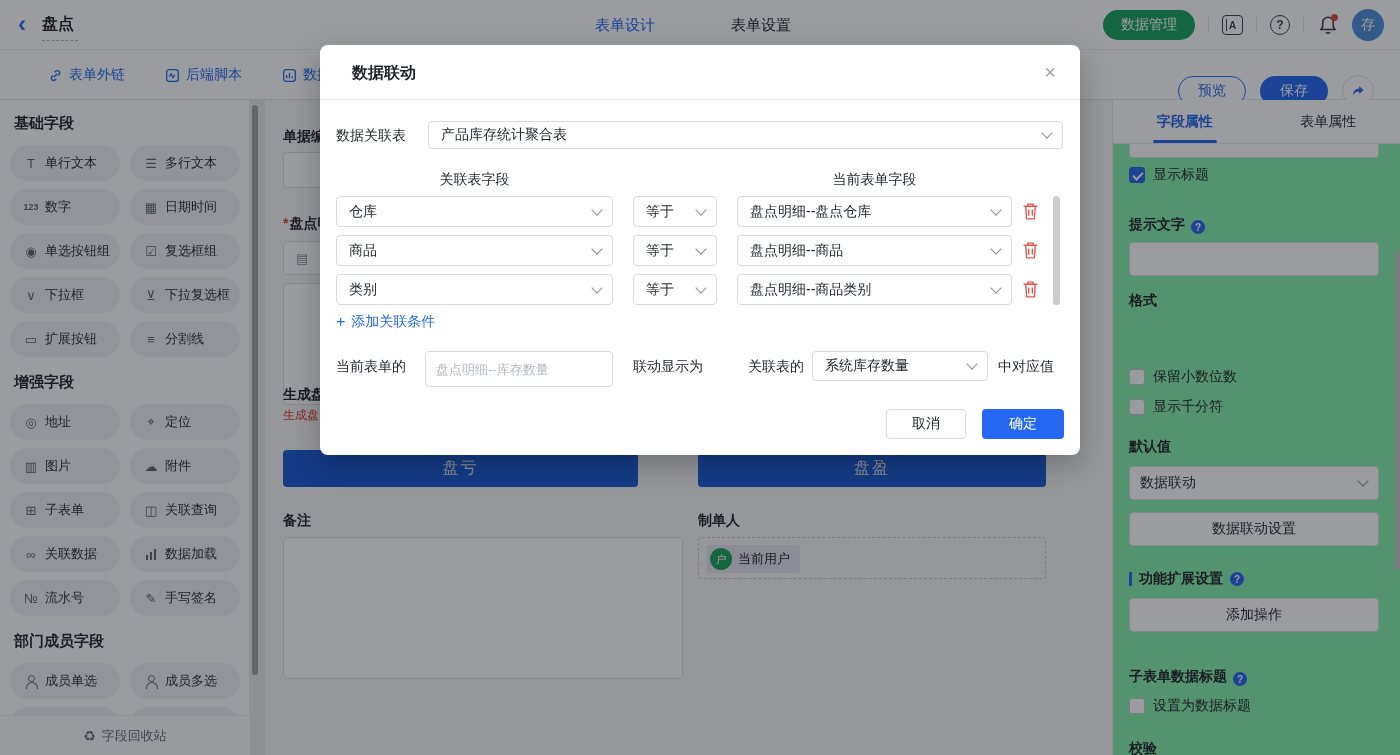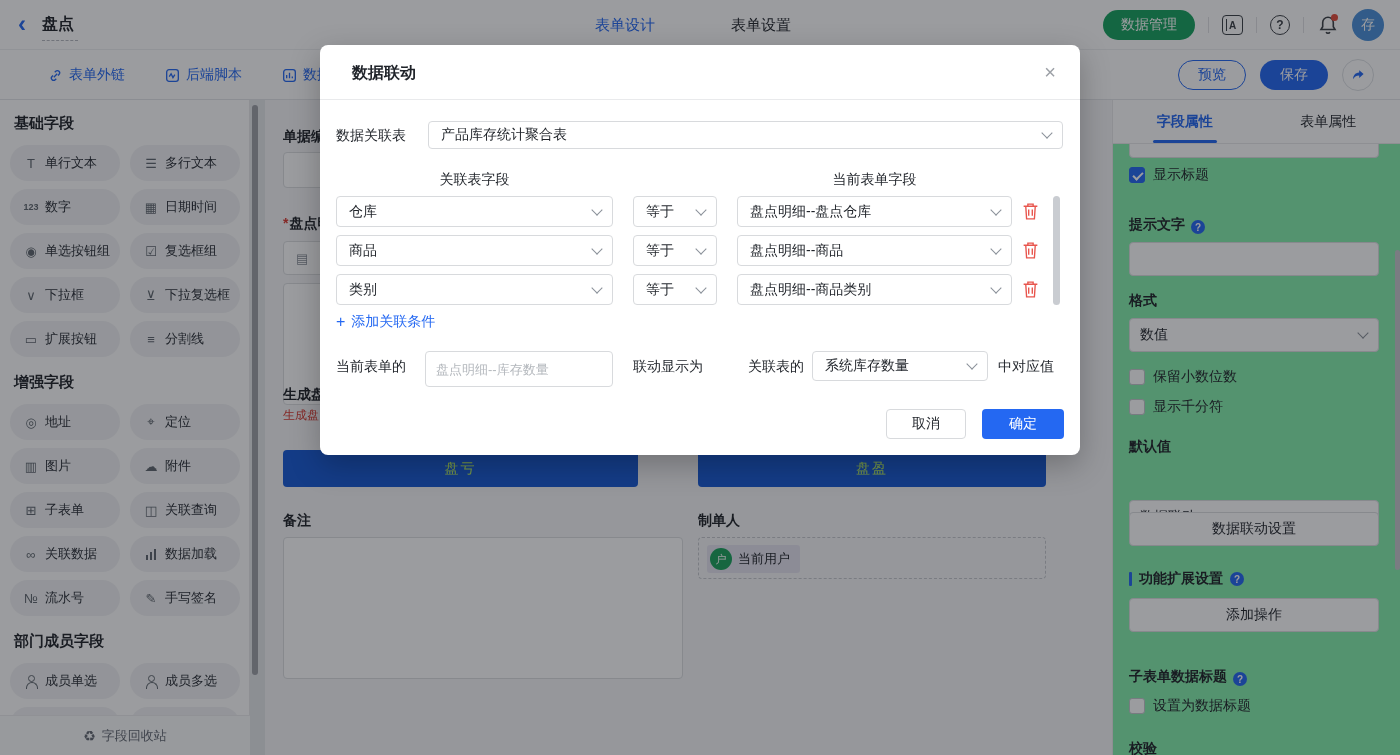--- a/index.html
+++ b/index.html
@@ -26,21 +26,21 @@
   .help-icon { width:20px; height:20px; border:1.6px solid #3c4046; border-radius:50%; display:flex; align-items:center; justify-content:center; font-size:12px; font-weight:bold; color:#3c4046; cursor:pointer; }
   .bell-wrap { position:relative; width:22px; height:22px; cursor:pointer; }
   .bell-wrap svg { display:block; }
   .bell-dot { position:absolute; right:1px; top:0; width:7px; height:7px; border-radius:50%; background:#e34d3c; }
   .avatar { width:32px; height:32px; border-radius:50%; background:#4a90d9; color:#fff; font-size:14px; display:flex; align-items:center; justify-content:center; cursor:pointer; }
 
   
   .toolbar { position:absolute; left:0; top:50px; width:1400px; height:50px; background:#fff; border-bottom:1px solid #e4e6e9; z-index:1; }
   .tool-items { position:absolute; left:48px; top:0; height:50px; display:flex; gap:40px; align-items:center; }
   .tool-item { display:flex; gap:6px; align-items:center; color:#2468f2; font-size:14px; cursor:pointer; }
-  .tool-right { position:absolute; right:26px; top:0; height:50px; display:flex; gap:14px; align-items:center; }
+  .tool-right { position:absolute; right:26px; top:16px; height:50px; display:flex; gap:14px; align-items:center; }
   .btn-preview { width:68px; height:30px; border-radius:15px; border:1px solid #2468f2; color:#2468f2; background:#fff; font-size:14px; display:flex; align-items:center; justify-content:center; cursor:pointer; }
   .btn-save { width:68px; height:30px; border-radius:15px; background:#2468f2; color:#fff; font-size:14px; display:flex; align-items:center; justify-content:center; cursor:pointer; }
   .btn-share { width:32px; height:32px; border-radius:50%; background:#fff; border:1px solid #dde0e4; display:flex; align-items:center; justify-content:center; cursor:pointer; }
 
   
   .sidebar { position:absolute; left:0; top:100px; width:250px; height:615px; background:#fff; border-right:1px solid #e8e9eb; z-index:1; padding:14px 10px 0 10px; overflow:hidden; }
   .side-sec-title { font-size:15px; font-weight:700; color:#1f2329; margin:16px 0 12px 4px; }
   .side-sec-title:first-child { margin-top:0; }
   .pill-grid { display:grid; grid-template-columns:110px 110px; column-gap:10px; row-gap:8px; }
   .fpill { height:36px; border-radius:18px; background:#f1f2f4; display:flex; align-items:center; padding-left:13px; gap:6px; font-size:13px; color:#2a2e36; cursor:grab; white-space:nowrap; }
@@ -56,21 +56,21 @@
 
   
   .canvas { position:absolute; left:250px; top:100px; width:862px; height:655px; background:#e6e8eb; z-index:1; }
   .canvas-scroll { position:absolute; left:2px; top:5px; width:6px; height:570px; border-radius:3px; background:#9da0a5; }
   .formcard { position:absolute; left:15px; top:0; width:847px; height:655px; background:#f6f7f8; }
   .flabel { font-size:14px; font-weight:600; color:#1f2329; white-space:nowrap; }
   .clip { overflow:hidden; width:37px; }
   .red-star { color:#d83931; margin-right:1px; }
   .cv-input { background:#fff; border:1px solid #dcdee1; border-radius:4px; }
   .hint-red { font-size:12px; color:#d83931; white-space:nowrap; }
-  .big-btn { background:#175bd6; color:#bef264; border-radius:4px; display:flex; align-items:center; justify-content:center; font-size:14px; letter-spacing:2px; cursor:pointer; }
+  .big-btn { background:#175bd6; color:#e5e5e5; border-radius:4px; display:flex; align-items:center; justify-content:center; font-size:16px; letter-spacing:2px; cursor:pointer; }
   .dash-box { border:1px dashed #c6c9ce; border-radius:4px; }
   .user-tag { position:absolute; left:8px; top:7px; height:28px; background:#e6e4f0; border-radius:3px; display:flex; align-items:center; gap:6px; padding:0 10px 0 3px; font-size:13px; color:#1f2329; }
   .user-av { width:22px; height:22px; border-radius:50%; background:#1aa35c; color:#fff; font-size:11px; display:flex; align-items:center; justify-content:center; }
 
   
   .rpanel { position:absolute; left:1112px; top:100px; width:288px; height:655px; background:#86efac; border-left:1px solid #e8e9eb; z-index:1; }
   .rtabs { position:absolute; left:0; top:0; width:100%; height:44px; background:#fff; border-bottom:1px solid #e8e9eb; display:flex; z-index:3; }
   .rtab { flex:1; display:flex; align-items:center; justify-content:center; font-size:14px; color:#1f2329; cursor:pointer; position:relative; }
   .rtab.active { color:#2468f2; font-weight:600; }
   .rtab.active::after { content:""; position:absolute; left:50%; bottom:0; transform:translateX(-50%); width:64px; height:3px; background:#2468f2; border-radius:2px; }
@@ -330,24 +330,20 @@
     <span>显示标题</span>
   </div>
 
   <div class="rp-item rp-label" style="top:116px;">
     <span>提示文字</span>
       <span class="q-icon">?</span>
   </div>
   <input class="rp-item rp-input" style="top: 142px;">
 
   <div class="rp-item rp-label" style="top:192px;">格式</div>
-  <div class="rp-item rp-select" style="top:218px;">
-    <span>数值</span>
-      <span class="chev"></span>
-  </div>
 
   <div class="rp-item cb-row" style="top:268px;">
     <span class="cb"></span>
     <span>保留小数位数</span>
   </div>
   <div class="rp-item cb-row" style="top:298px;">
     <span class="cb"></span>
     <span>显示千分符</span>
   </div>
 

